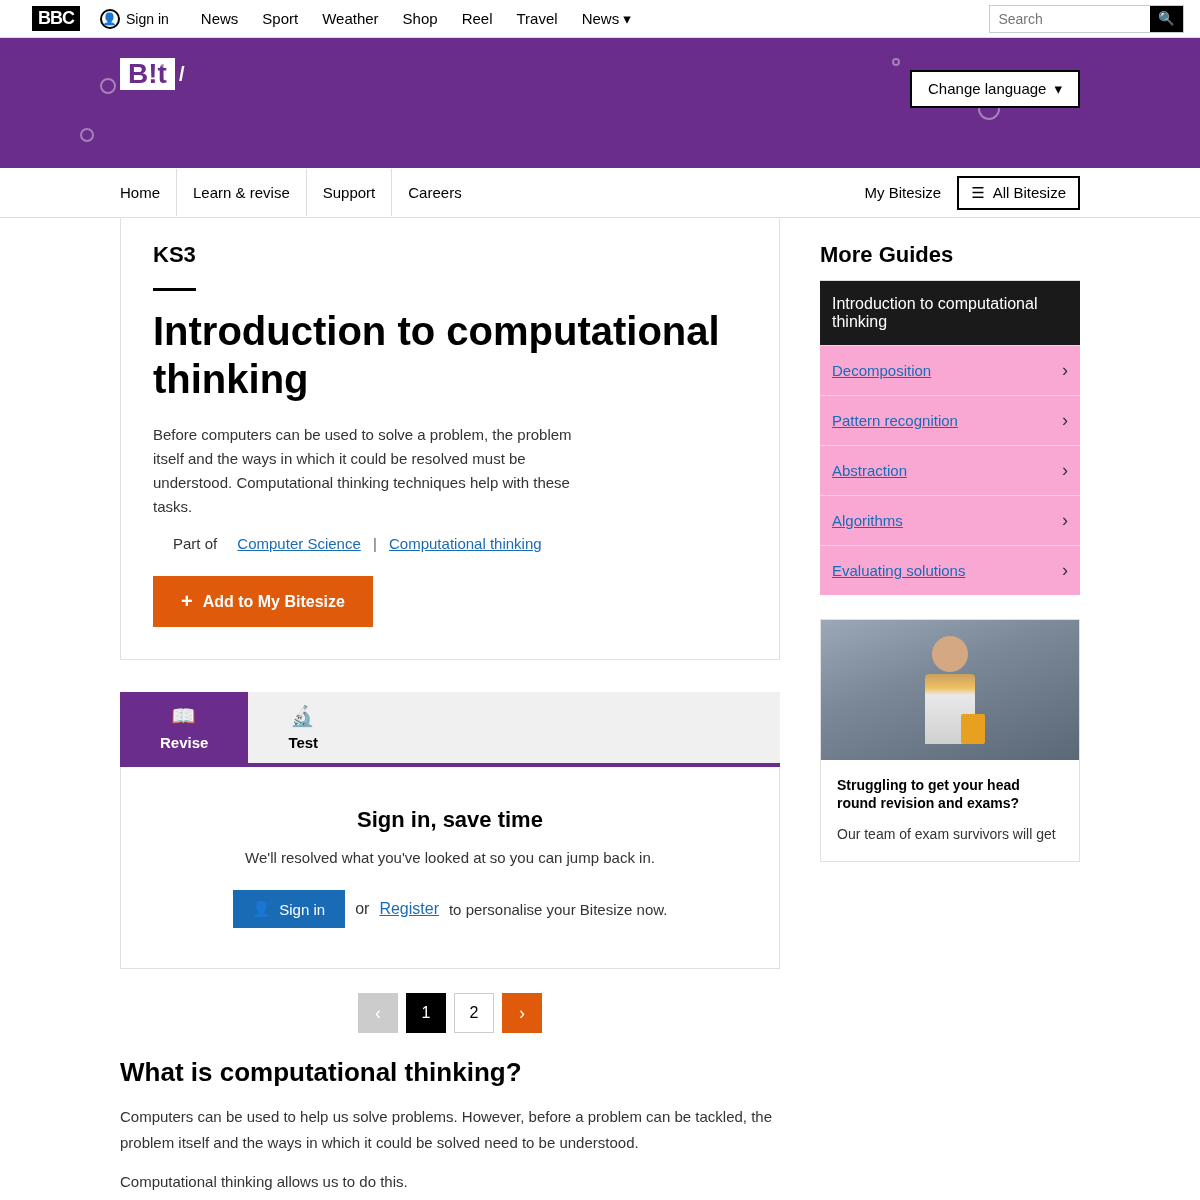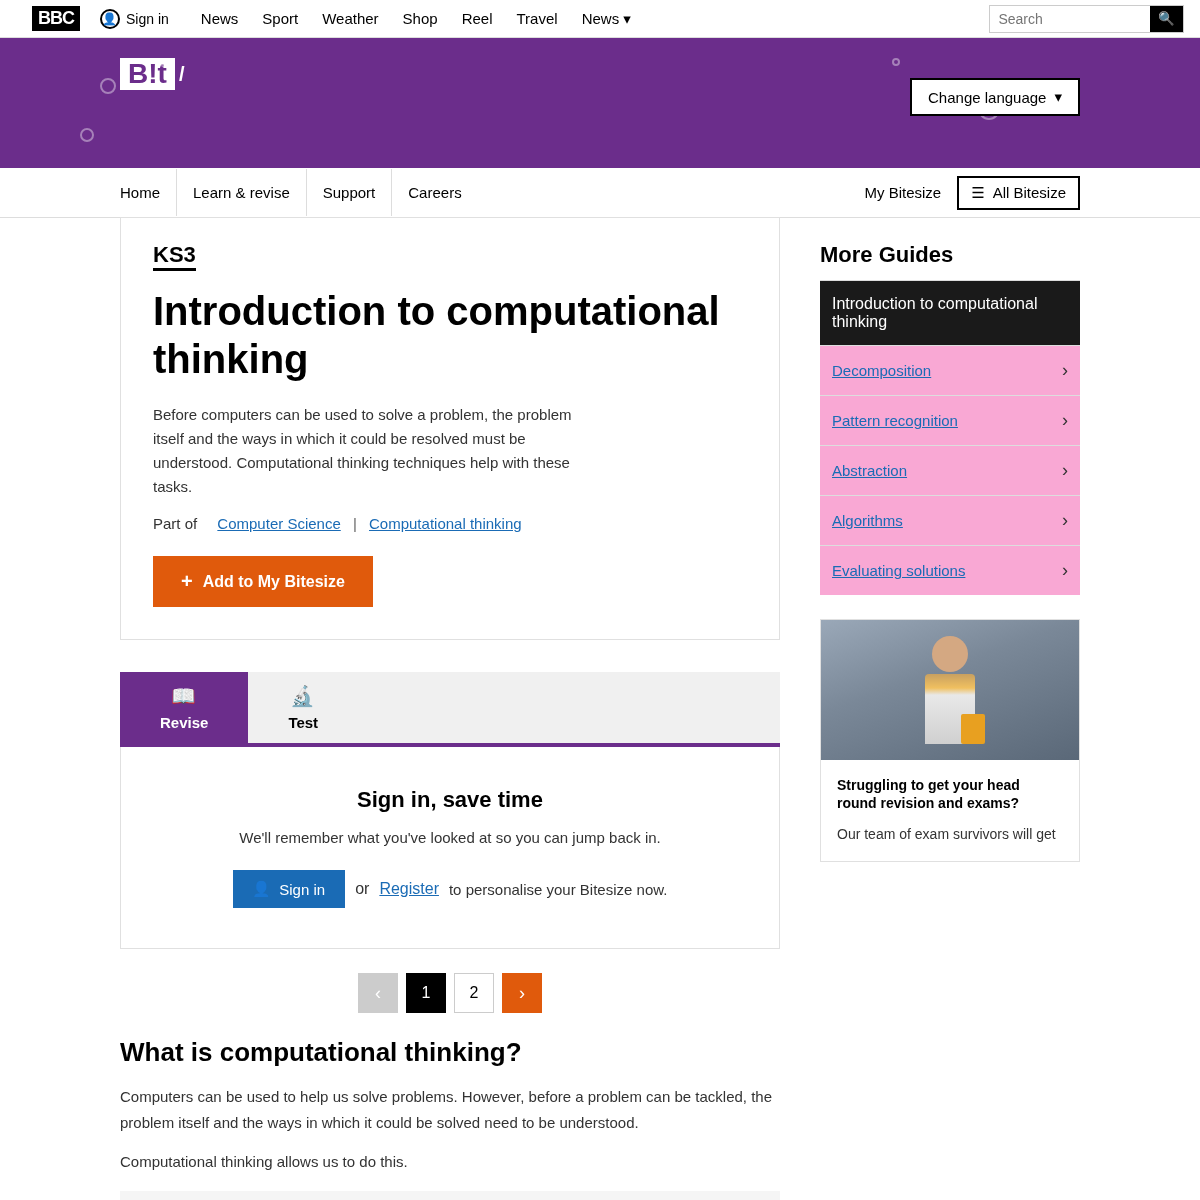--- a/index.html
+++ b/index.html
@@ -123,28 +123,28 @@
       line-height: 1;
     }
     .bitesize-logo-text {
       color: #fff;
       font-size: 20px;
       font-weight: bold;
     }
     .change-lang-btn {
       position: absolute;
       right: 120px;
-      top: 40px;
+      top: 32px;
       background: #fff;
       border: 2px solid #000;
       padding: 8px 16px;
       font-size: 15px;
       cursor: pointer;
       display: flex;
-      align-items: center;
+      align-items: flex-start;
       gap: 8px;
     }
 
     
     .secondary-nav {
       background: #fff;
       border-bottom: 1px solid #ddd;
       display: flex;
       align-items: center;
       padding: 0 120px;
@@ -215,40 +215,41 @@
       margin-top: -1px;
       padding: 24px 32px 32px;
       position: relative;
       z-index: 1;
     }
     .ks-label {
       font-size: 22px;
       font-weight: bold;
       border-bottom: 3px solid #000;
       display: inline-block;
-      padding-bottom: 0;
+      padding-bottom: 20px;
       margin-bottom: 16px;
     }
     .article-title {
       font-size: 40px;
       font-weight: bold;
       line-height: 1.2;
       margin-bottom: 20px;
     }
     .article-desc {
       font-size: 15px;
       line-height: 1.6;
       color: #333;
       margin-bottom: 16px;
       max-width: 420px;
     }
     .part-of {
       font-size: 15px;
       color: #333;
       margin-bottom: 24px;
+      margin-left: 20px;
     }
     .part-of a {
       color: #1a6bb5;
       text-decoration: underline;
       cursor: pointer;
     }
     .part-of .separator {
       margin: 0 8px;
       color: #666;
     }
@@ -591,21 +592,21 @@
       </div>
       <div class="tab">
         <span class="tab-icon">🔬</span>
         <span>Test</span>
       </div>
       <div class="tab-spacer"></div>
     </div>
 
     <div class="signin-box">
       <h2>Sign in, save time</h2>
-      <p>We'll remember what you've looked at so you can jump back in.</p>
+      <p>We'll resolved what you've looked at so you can jump back in.</p>
       <div class="signin-row">
         <button class="signin-btn">
           <span>👤</span>
           <span>Sign in</span>
         </button>
         <span class="or-text">or</span>
         <a class="register-link">Register</a>
         <span class="personalise-text">to personalise your Bitesize now.</span>
       </div>
     </div>

